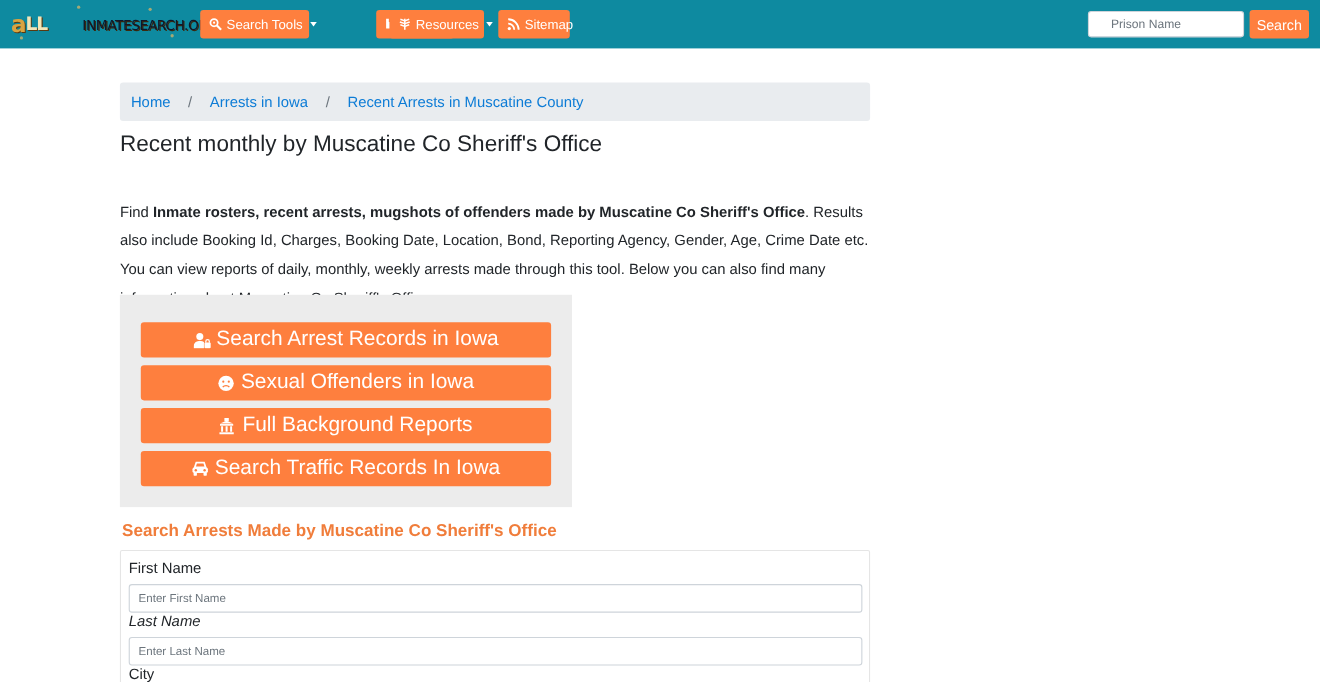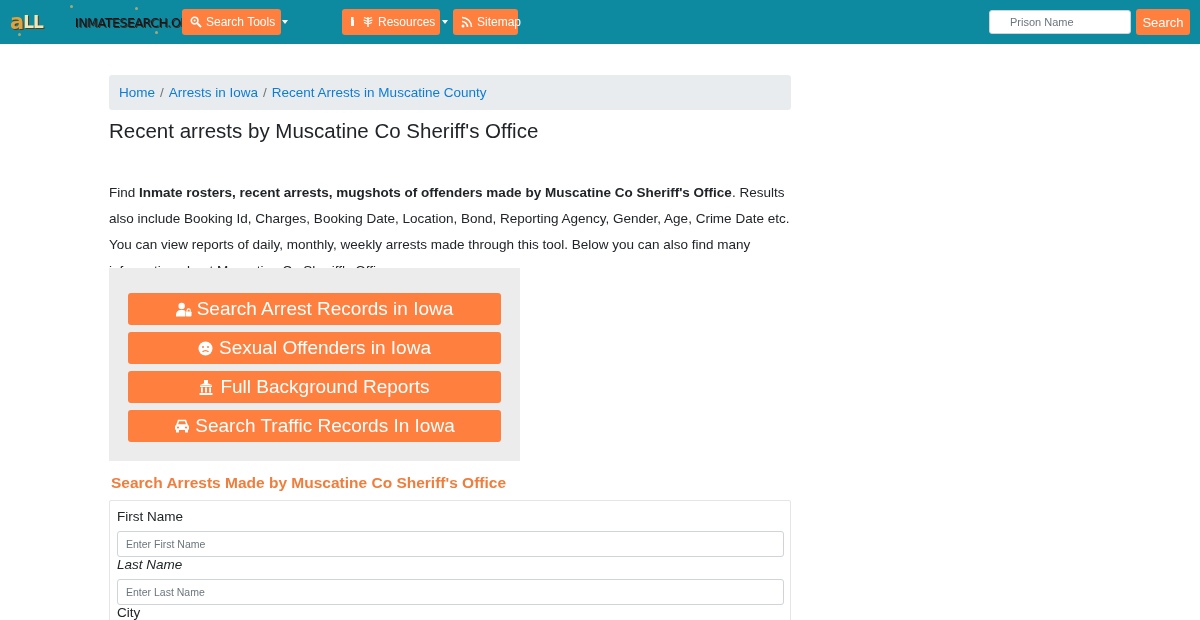--- a/index.html
+++ b/index.html
@@ -16,21 +16,21 @@
 
   .nav-btn { position: absolute; top: 9px; height: 26px; background: #fe7f3e; border-radius: 3px; color: #fff; font-size: 12px; display: flex; align-items: center; padding: 0 8px; white-space: nowrap; }
   .nav-btn .ico { width: 12px; height: 12px; margin-right: 4px; display: inline-flex; }
   .nav-btn .caret { width: 0; height: 0; border-left: 3px solid transparent; border-right: 3px solid transparent; border-top: 4px solid #fff; margin-left: 7px; }
 
   .prison-input { position: absolute; left: 989px; top: 10px; width: 142px; height: 24px; background: #fff; border: 1px solid #ced4da; border-radius: 3px; font-family: "Liberation Sans", sans-serif; font-size: 11px; padding: 0 20px; color: #495057; }
   .prison-input::placeholder { color: #6c757d; }
   .search-btn { position: absolute; left: 1136px; top: 9px; width: 54px; height: 26px; background: #fe7f3e; border: none; border-radius: 3px; color: #fff; font-family: "Liberation Sans", sans-serif; font-size: 13px; }
 
   
-  .breadcrumb { position: absolute; left: 109px; top: 75px; width: 682px; height: 35px; background: #e9ecef; border-radius: 3px; display: flex; align-items: center; padding-left: 10px; font-size: 13.5px; }
+  .breadcrumb { position: absolute; left: 109px; top: 75px; width: 682px; height: 35px; background: #e9ecef; border-radius: 3px; display: flex; align-items: center; padding-left: 10px; font-size: 13.5px; gap: 11px; }
   .breadcrumb a { color: #0d7cd6; text-decoration: none; }
   .breadcrumb .sep { color: #6c757d; padding: 0 5px; }
 
   .page-title { position: absolute; left: 109px; top: 119px; font-size: 20.5px; font-weight: normal; color: #212529; }
 
   .intro { position: absolute; left: 109px; top: 180px; width: 682px; font-size: 13.5px; line-height: 26px; color: #212529; }
   .intro b { font-weight: bold; }
 
   
   .btn-panel { position: absolute; left: 109px; top: 268px; width: 411px; height: 193px; background: #ececec; }
@@ -107,21 +107,21 @@
 </div>
 
 <nav class="breadcrumb">
   <a href="#">Home</a>
   <span class="sep">/</span>
   <a href="#">Arrests in Iowa</a>
   <span class="sep">/</span>
   <a href="#">Recent Arrests in Muscatine County</a>
 </nav>
 
-<h1 class="page-title">Recent arrests by Muscatine Co Sheriff's Office</h1>
+<h1 class="page-title">Recent monthly by Muscatine Co Sheriff's Office</h1>
 
 <p class="intro"><span>Find </span><b>Inmate rosters, recent arrests, mugshots of offenders made by Muscatine Co Sheriff's Office</b><span>. Results also include Booking Id, Charges, Booking Date, Location, Bond, Reporting Agency, Gender, Age, Crime Date etc. You can view reports of daily, monthly, weekly arrests made through this tool. Below you can also find many information about Muscatine Co Sheriff's Office.</span></p>
 
 <div class="btn-panel">
   <div class="big-btn" style="top:25px;">
     <span class="ico">
       <svg width="17" height="15" viewBox="0 0 17 15">
           <circle cx="6" cy="3.8" r="3.4" fill="#fff"></circle>
           <path d="M0 15 v-2 a5 5 0 0 1 5-5 h2 a5 5 0 0 1 3 1 v6z" fill="#fff"></path>
           <rect x="10.5" y="9.5" width="6" height="5.5" rx="1" fill="#fff"></rect>

